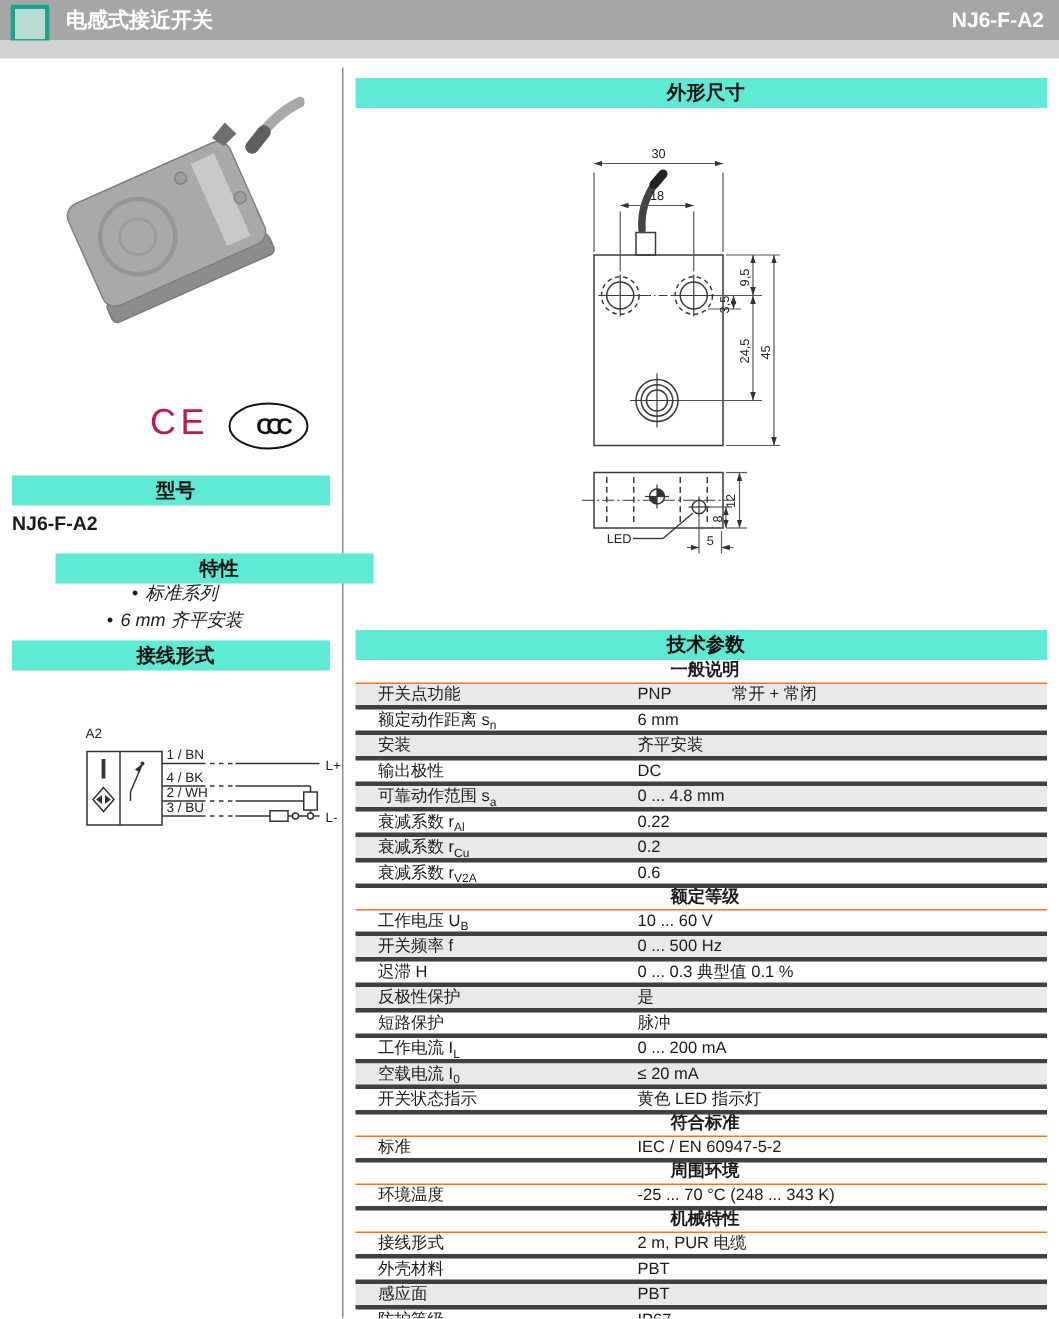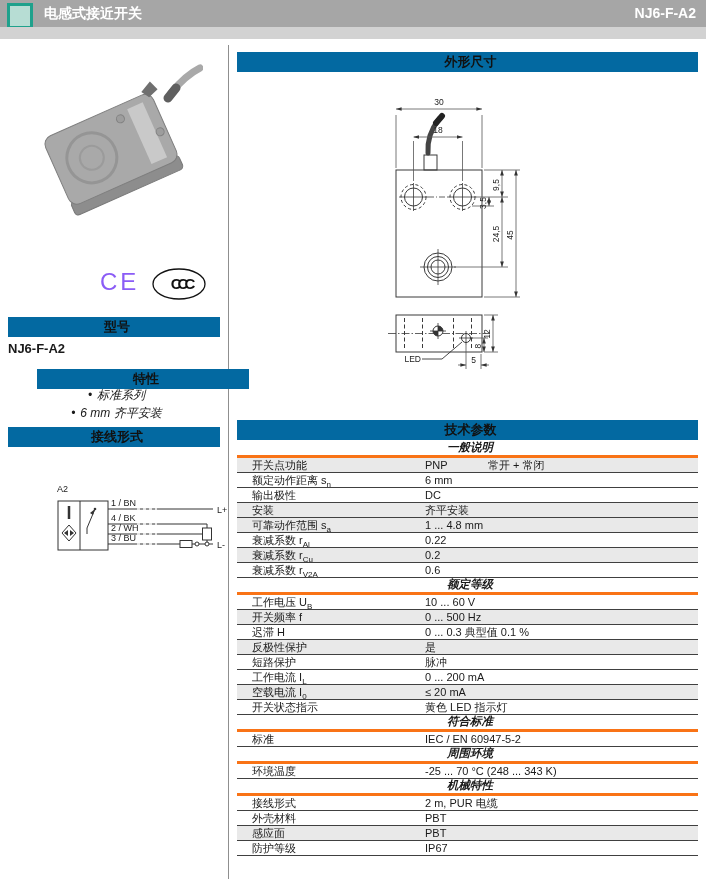--- a/index.html
+++ b/index.html
@@ -9,40 +9,40 @@
   .topbar{position:absolute;left:0;top:0;width:706px;height:27px;background:#a6a6a6;}
   .topbar .cube{position:absolute;left:7px;top:3px;width:20px;height:20px;
         background:#b7ddd4;border:3px solid #1fa18c;}
   .topbar .t{position:absolute;left:44px;top:5px;font-size:14px;font-weight:bold;color:#fff;}
   .topbar .m{position:absolute;right:10px;top:5px;font-size:14px;font-weight:bold;color:#fff;}
   .substrip{position:absolute;left:0;top:27px;width:706px;height:12px;background:#d2d2d2;}
   .vdivider{position:absolute;left:228px;top:45px;width:1px;height:834px;background:#8f8f8f;}
   
   .leftcol{position:absolute;left:0;top:40px;width:228px;height:839px;}
   .rightcol{position:absolute;left:237px;top:45px;width:461px;height:834px;}
-  .secbar{background:#0369a1;height:20px;line-height:20px;padding-left:6px;
+  .secbar{background:#5eead4;height:20px;line-height:20px;padding-left:6px;
           font-size:13px;font-weight:bold;color:#111;}
   .leftcol .secbar{position:absolute;left:8px;width:206px;}
   .rightcol .secbar{position:absolute;left:0;width:455px;}
   .modelval{position:absolute;left:8px;top:301px;font-size:13px;font-weight:bold;}
   .features{position:absolute;left:8px;top:346px;width:210px;}
   .features .fi{font-size:12px;line-height:18px;font-style:italic;}
   .features .fi .b{display:inline-block;width:14px;padding-left:2px;}
   .photo{position:absolute;left:28px;top:18px;}
   .cemark{position:absolute;left:100px;top:228px;font-size:24px;letter-spacing:3px;
-          font-weight:normal;color:#8b5cf6;}
+          font-weight:normal;color:#be185d;}
   .cccmark{position:absolute;left:150px;top:225px;}
   .wiring{position:absolute;left:45px;top:438px;}
   .drawing{position:absolute;left:95px;top:40px;}
   
   .techtable{position:absolute;left:0;top:396px;width:461px;}
   .t-sec{height:14px;line-height:13px;font-size:11.5px;font-weight:bold;
-         padding-left:5px;border-bottom:3px solid #f97316;font-style:italic;}
+         padding-left:5px;border-bottom:1px solid #f97316;}
   .t-row{position:relative;height:14px;line-height:14px;font-size:11px;
-         border-bottom:1px solid #404040;}
+         border-bottom:3px solid #404040;}
   .t-row.shaded{background:#e9e9e9;}
   .t-label{position:absolute;left:15px;white-space:nowrap;}
   .t-value{position:absolute;left:188px;white-space:nowrap;}
   .t-value2{position:absolute;left:251px;white-space:nowrap;}
   .t-row sub{font-size:8px;}
   .t-row sup{font-size:8px;}
   svg text{font-family:"Liberation Sans","DejaVu Sans",sans-serif;}
 </style>
 </head>
 <body>
@@ -235,31 +235,31 @@
         <div class="t-sec">一般说明</div>
         <div class="t-row shaded">
           <span class="t-label">开关点功能</span>
           <span class="t-value">PNP</span>
           <span class="t-value2">常开 + 常闭</span>
         </div>
         <div class="t-row">
           <span class="t-label">额定动作距离  s<sub>n</sub></span>
           <span class="t-value">6 mm</span>
         </div>
+        <div class="t-row shaded">
+          <span class="t-label">安装</span>
+          <span class="t-value">齐平安装</span>
+        </div>
         <div class="t-row">
           <span class="t-label">输出极性</span>
           <span class="t-value">DC</span>
         </div>
         <div class="t-row shaded">
-          <span class="t-label">安装</span>
-          <span class="t-value">齐平安装</span>
-        </div>
-        <div class="t-row shaded">
           <span class="t-label">可靠动作范围 s<sub>a</sub></span>
-          <span class="t-value">1 ... 4.8 mm</span>
+          <span class="t-value">0 ... 4.8 mm</span>
         </div>
         <div class="t-row">
           <span class="t-label">衰减系数 r<sub>Al</sub></span>
           <span class="t-value">0.22</span>
         </div>
         <div class="t-row shaded">
           <span class="t-label">衰减系数 r<sub>Cu</sub></span>
           <span class="t-value">0.2</span>
         </div>
         <div class="t-row">

